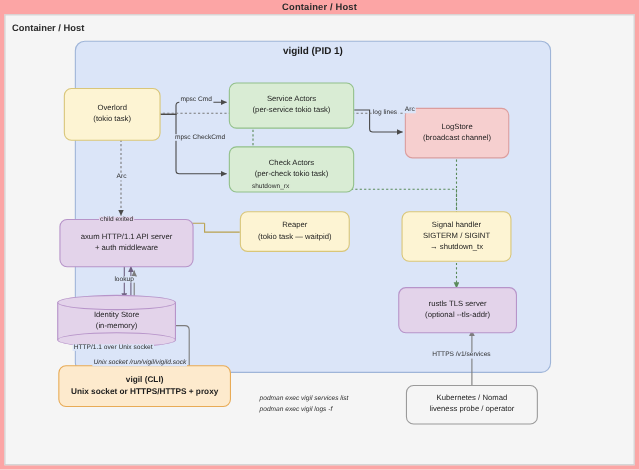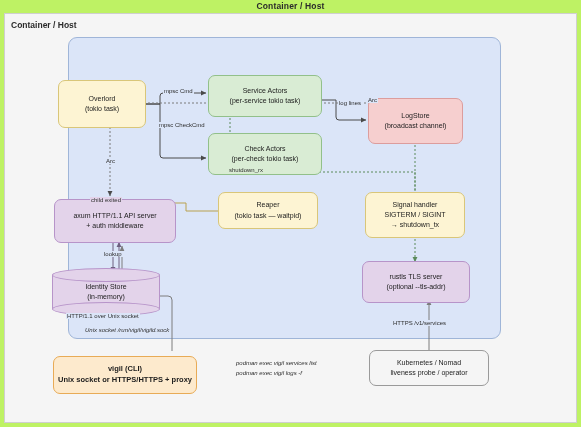--- a/index.html
+++ b/index.html
@@ -6,21 +6,21 @@
   html, body {
     margin: 0; padding: 0;
     width: 581px; height: 427px;
     background: #ffffff;
     font-family: "Liberation Sans", sans-serif;
     overflow: hidden;
   }
   #stage {
     position: relative;
     width: 581px; height: 427px;
-    background: #bef264;
+    background: #fca5a5;
   }
   .doc-title {
     position: absolute;
     top: 1px; left: 0; width: 581px;
     text-align: center;
     font-size: 8.5px;
     font-weight: bold;
     color: #2b2b2b;
     letter-spacing: .15px;
   }
@@ -138,20 +138,21 @@
 <body>
 
 <div id="stage">
 
   <div class="doc-title">Container / Host</div>
 
   <div class="host-frame"></div>
   <div class="host-label">Container / Host</div>
 
   <div class="proc-frame"></div>
+  <div class="proc-label">vigild (PID 1)</div>
 
   <svg id="edges">
     <defs>
       <marker id="ah" markerWidth="7" markerHeight="7" refX="5.4" refY="2.6" orient="auto">
         <path d="M0,0 L5.6,2.6 L0,5.2 z" fill="#4a4a4a"></path>
       </marker>
       <marker id="ahd" markerWidth="7" markerHeight="7" refX="5.4" refY="2.6" orient="auto">
         <path d="M0,0 L5.6,2.6 L0,5.2 z" fill="#5a8a5a"></path>
       </marker>
       <marker id="ahg" markerWidth="7" markerHeight="7" refX="5.4" refY="2.6" orient="auto">
@@ -231,21 +232,21 @@
     <span class="l1">Signal handler</span>
     <span class="l2">SIGTERM / SIGINT</span>
     <span class="l3">→ shutdown_tx</span>
   </div>
 
   <div class="node c-purple" style="left:362px; top:261px; width:108px; height:42px;">
     <span class="l1">rustls TLS server</span>
     <span class="l2">(optional --tls-addr)</span>
   </div>
 
-  <div class="node c-orange" style="left:53px; top:356px; width:144px; height:38px;">
+  <div class="node c-orange" style="left:53px; top:332px; width:157px; height:38px;">
     <span class="l1 bold">vigil (CLI)</span>
     <span class="l2 bold">Unix socket or HTTPS/HTTPS + proxy</span>
   </div>
 
   <div class="node c-gray" style="left:369px; top:350px; width:120px; height:36px;">
     <span class="l1">Kubernetes / Nomad</span>
     <span class="l2">liveness probe / operator</span>
   </div>
 
   <div class="elabel" style="left:163px; top:88px;">mpsc Cmd</div>

